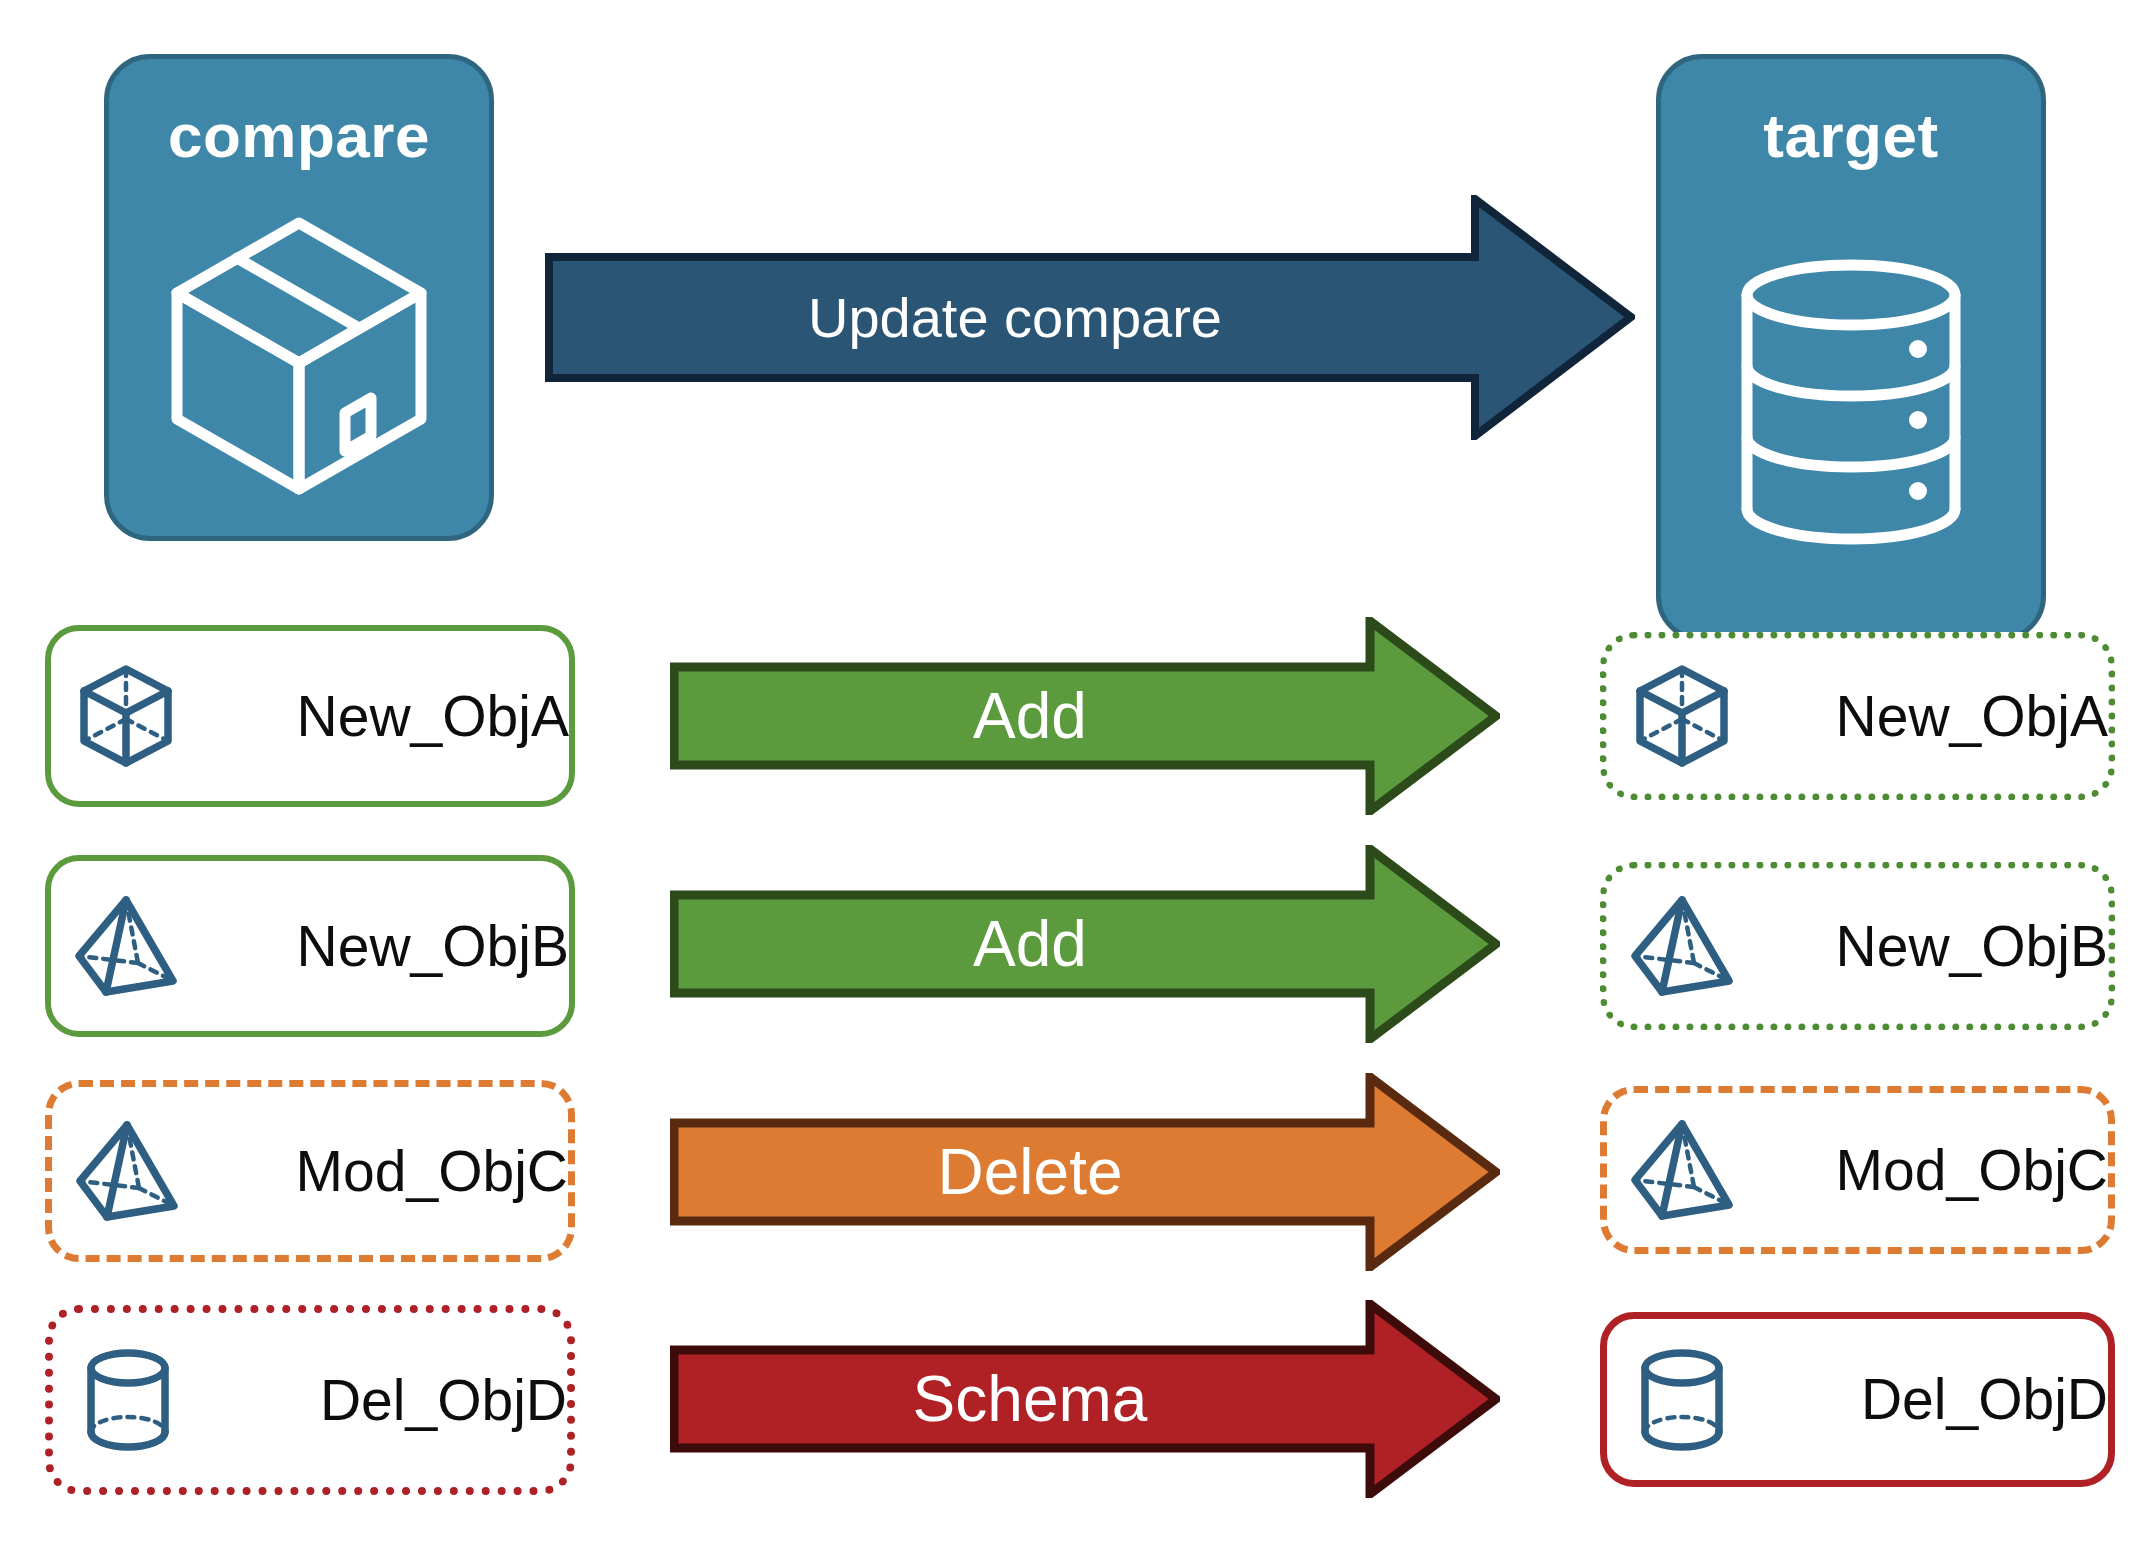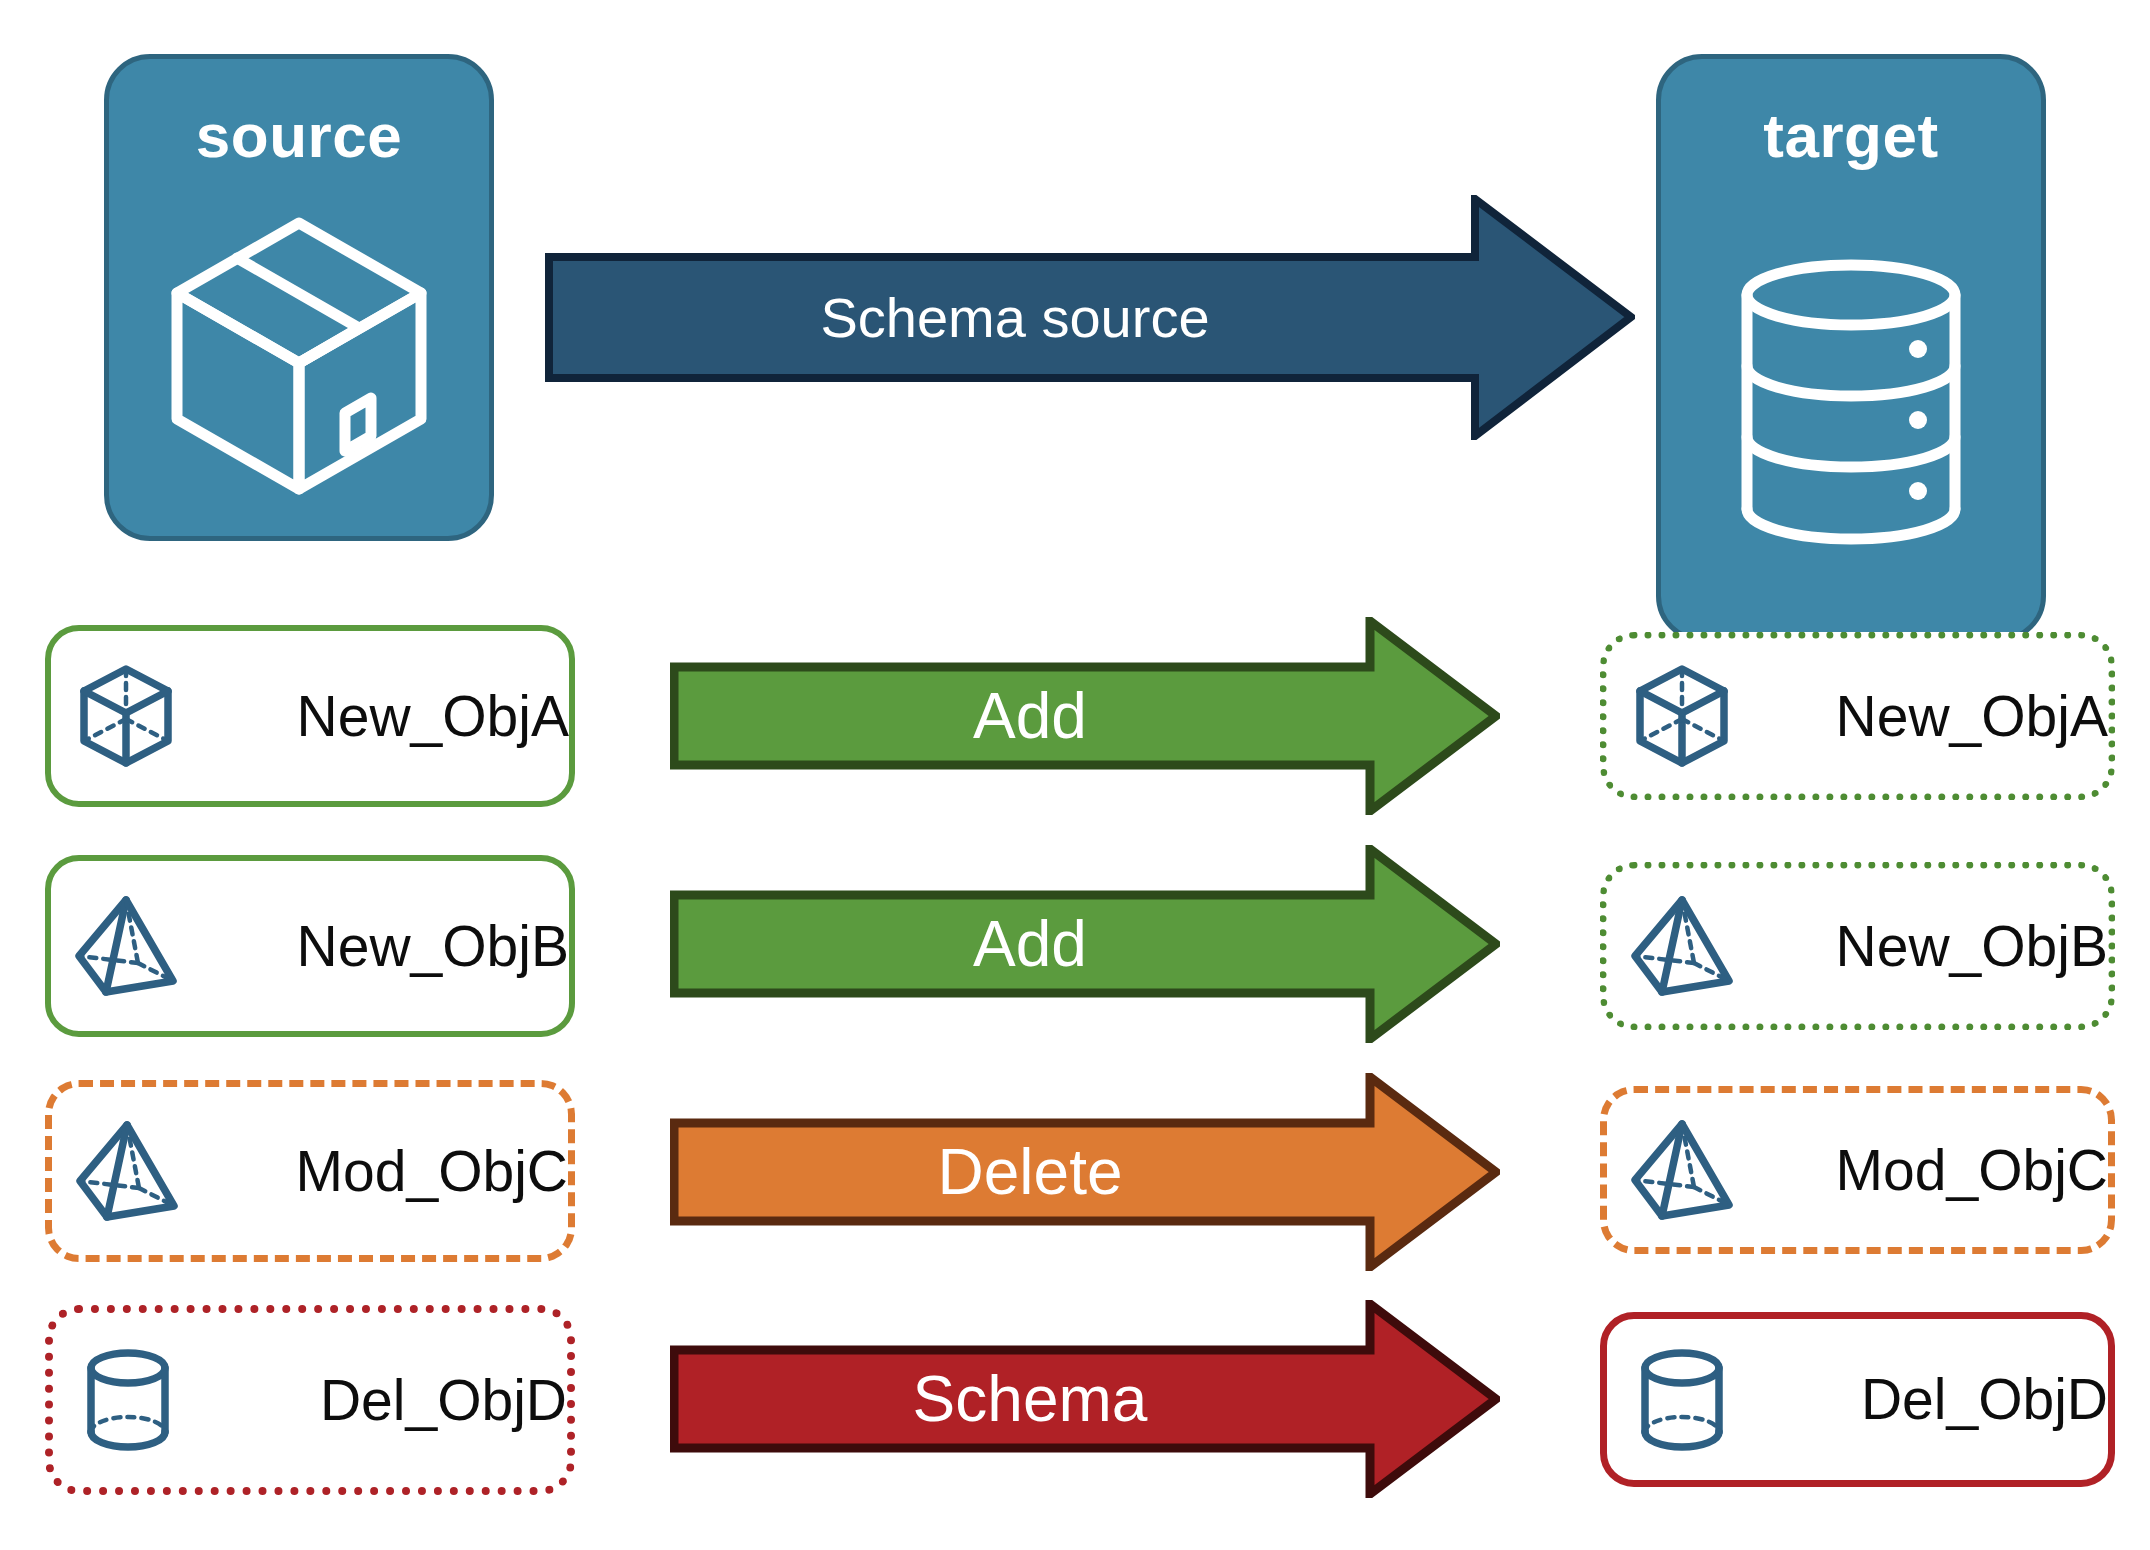--- a/index.html
+++ b/index.html
@@ -69,21 +69,21 @@
     padding-right:110px;box-sizing:border-box;
   }
   .big-arrow .arrow-label{font-size:56px;padding-right:150px;}
 </style>
 </head>
 <body>
 
 <div class="stage">
 
   <div class="endpoint" id="source-card">
-    <div class="ep-title">source</div>
+    <div class="ep-title">compare</div>
     <div class="ep-icon">
       <svg width="280" height="290" viewBox="0 0 280 290" fill="none" stroke="#ffffff" stroke-width="11" stroke-linejoin="round" stroke-linecap="round">
 
         <path d="M140 16 L262 86 L140 156 L18 86 Z"></path>
 
         <path d="M18 86 L18 212 L140 282 L140 156 Z"></path>
 
         <path d="M262 86 L262 212 L140 282 L140 156 Z"></path>
 
         <path d="M78 51 L200 121"></path>
@@ -108,21 +108,21 @@
         <circle cx="192" cy="163" r="9" fill="#ffffff" stroke="none"></circle>
         <circle cx="192" cy="234" r="9" fill="#ffffff" stroke="none"></circle>
       </svg>
     </div>
   </div>
 
   <div class="big-arrow">
     <svg width="1090" height="245" viewBox="0 0 1090 245" preserveAspectRatio="none">
       <polygon points="4,62 930,62 930,4 1086,122 930,241 930,183 4,183" fill="#2A5575" stroke="#10243A" stroke-width="8" stroke-linejoin="miter"></polygon>
     </svg>
-    <div class="arrow-label">Schema source</div>
+    <div class="arrow-label">Update compare</div>
   </div>
 
   <div class="row" style="top:0">
 
     <div class="objbox bd-green-solid" style="left:45px;top:625px;width:530px;height:182px;">
       <div class="obj-icon">
         <svg width="100" height="106" viewBox="0 0 100 106" fill="none" stroke="#2E5F82" stroke-width="7.5" stroke-linejoin="round" stroke-linecap="round">
           <path d="M50 6 L92 28 L92 78 L50 100 L8 78 L8 28 Z"></path>
           <path d="M8 28 L50 50 L92 28"></path>
           <path d="M50 50 L50 100"></path>

